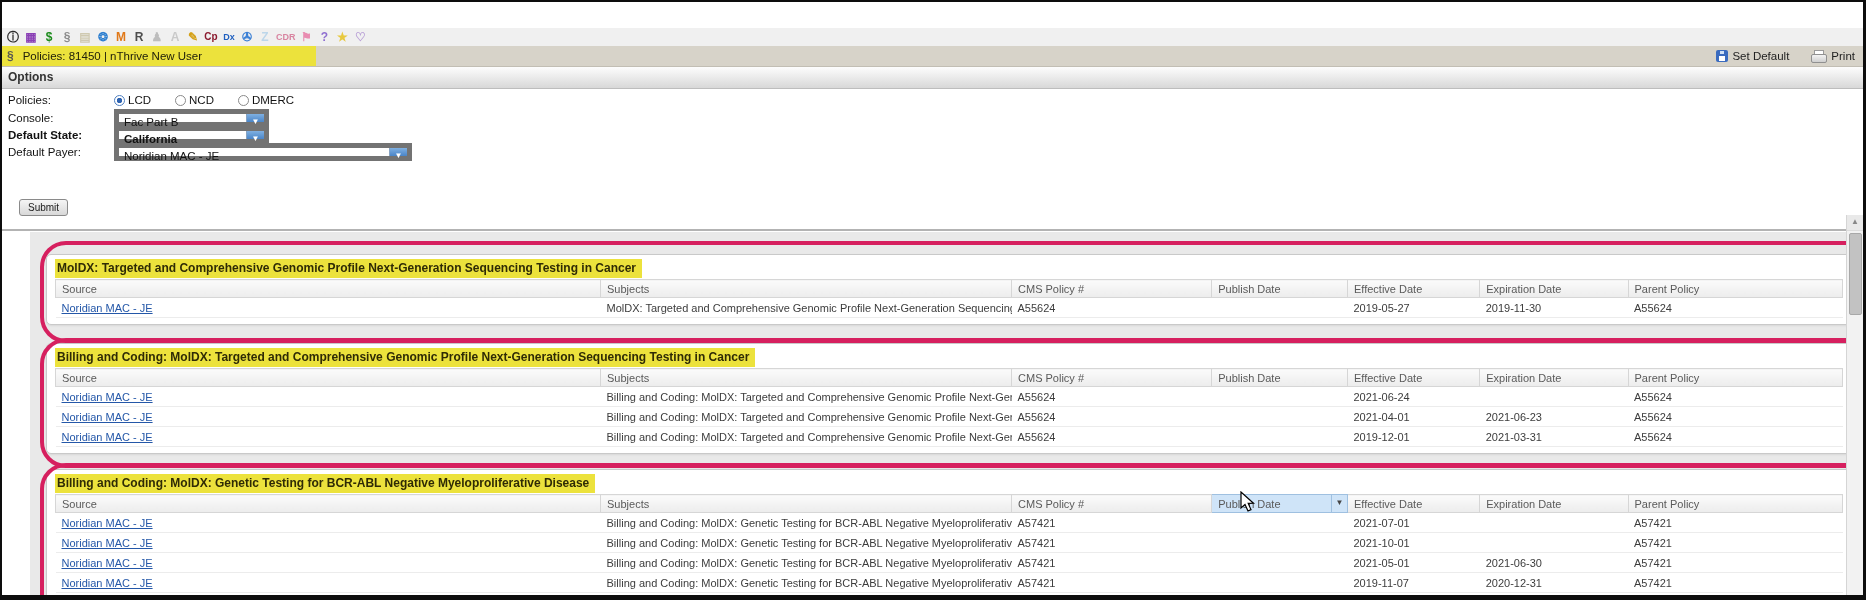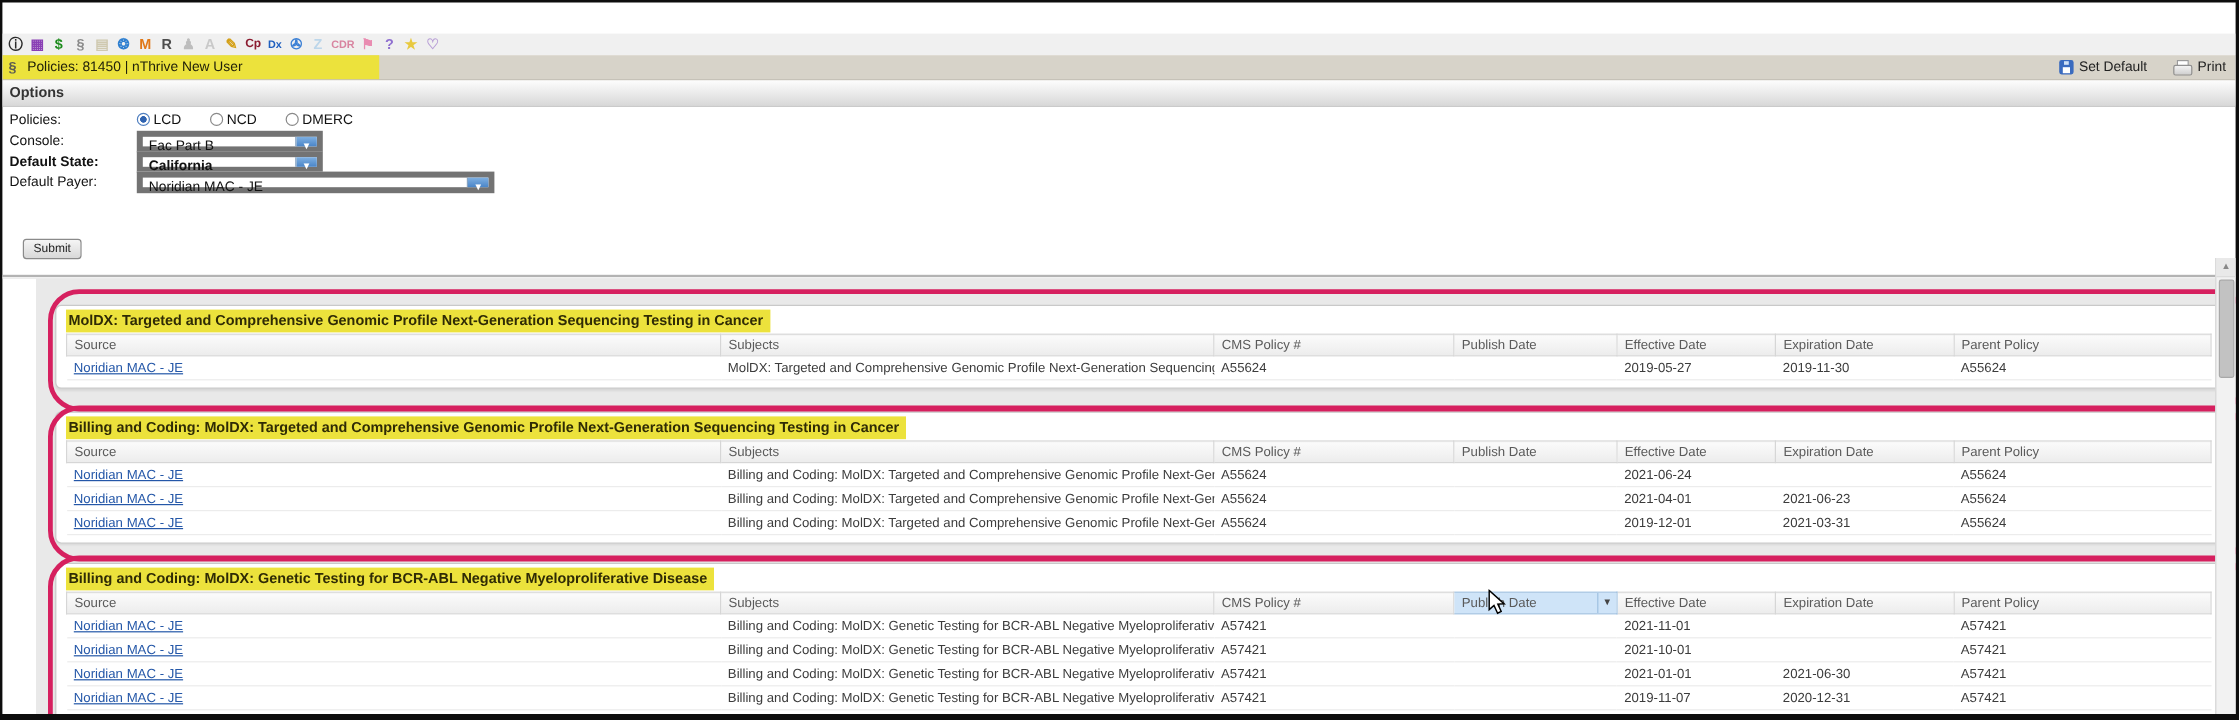--- a/index.html
+++ b/index.html
@@ -278,39 +278,39 @@
               <th>Expiration Date</th>
               <th>Parent Policy</th>
             </tr>
           </thead>
           <tbody>
             <tr>
               <td><a href="#" class="link">Noridian MAC - JE</a></td>
               <td>Billing and Coding: MolDX: Genetic Testing for BCR-ABL Negative Myeloproliferative Dis...</td>
               <td>A57421</td>
               <td></td>
-              <td>2021-11-01</td>
+              <td>2021-07-01</td>
               <td></td>
               <td>A57421</td>
             </tr>
             <tr>
               <td><a href="#" class="link">Noridian MAC - JE</a></td>
               <td>Billing and Coding: MolDX: Genetic Testing for BCR-ABL Negative Myeloproliferative Dis...</td>
               <td>A57421</td>
               <td></td>
               <td>2021-10-01</td>
               <td></td>
               <td>A57421</td>
             </tr>
             <tr>
               <td><a href="#" class="link">Noridian MAC - JE</a></td>
               <td>Billing and Coding: MolDX: Genetic Testing for BCR-ABL Negative Myeloproliferative Dis...</td>
               <td>A57421</td>
               <td></td>
-              <td>2021-01-01</td>
+              <td>2021-05-01</td>
               <td>2021-06-30</td>
               <td>A57421</td>
             </tr>
             <tr>
               <td><a href="#" class="link">Noridian MAC - JE</a></td>
               <td>Billing and Coding: MolDX: Genetic Testing for BCR-ABL Negative Myeloproliferative Dis...</td>
               <td>A57421</td>
               <td></td>
               <td>2019-11-07</td>
               <td>2020-12-31</td>

